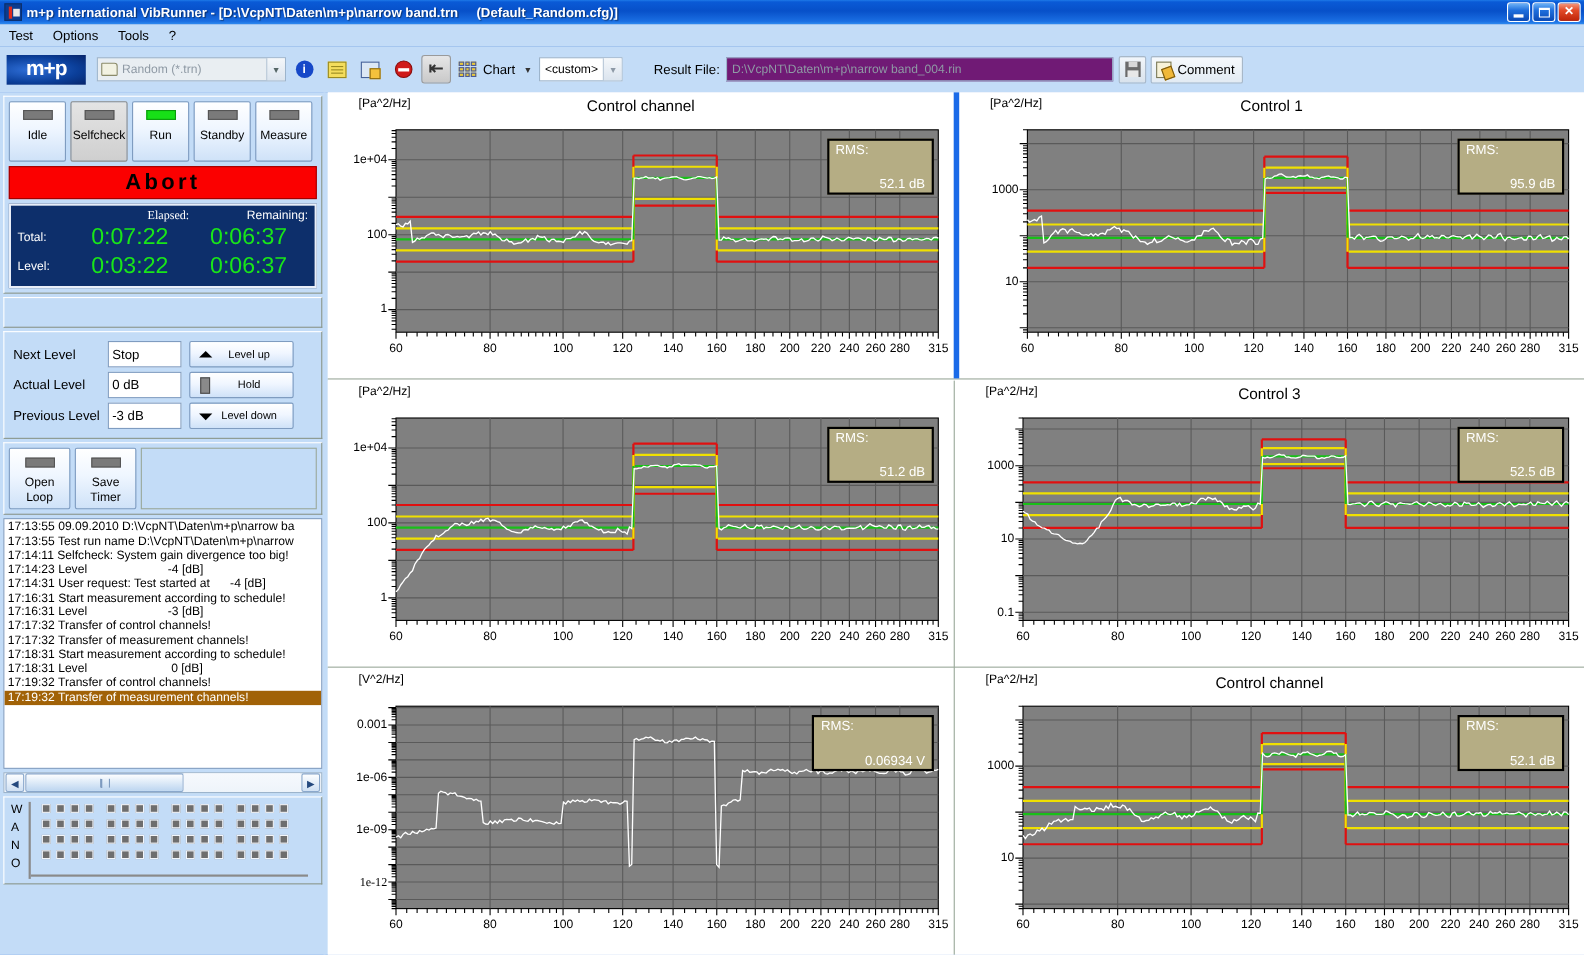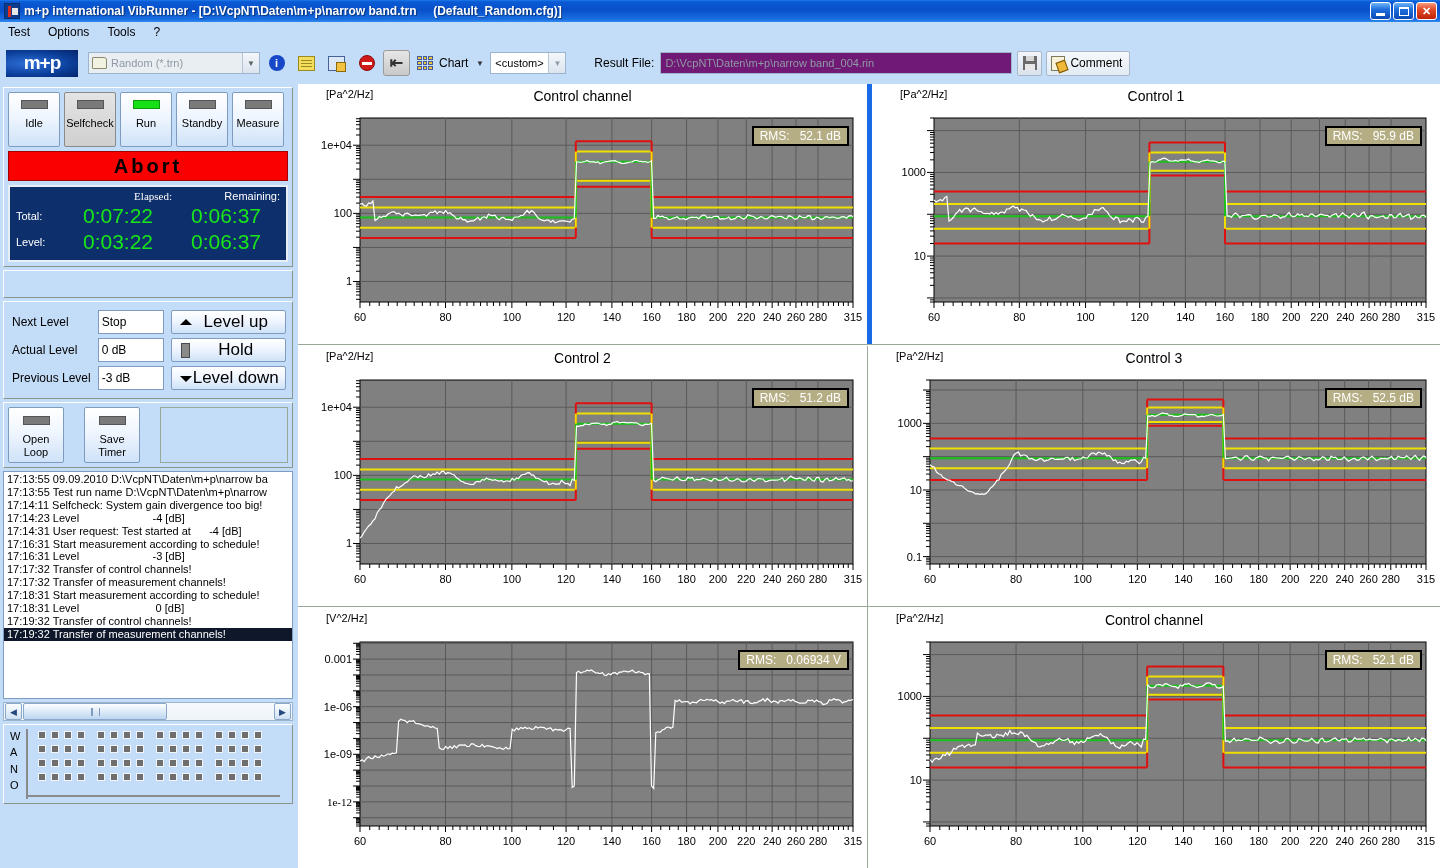--- a/index.html
+++ b/index.html
@@ -176,47 +176,47 @@
   .spacerpanel{ height:28px; }
 
   .levelpanel{ padding:8px 6px 8px 8px; }
   .levelrow{ display:flex; align-items:center; margin-bottom:4px; }
   .levellabel{ width:86px; font-size:12px; color:#000; }
   .levelinput{
     width:67px; height:24px; background:#fff; border:1px solid #7f9cc0;
     font-size:12px; padding-left:3px; display:flex; align-items:center; color:#000;
   }
   .levelbtn{
-    width:115px; height:24px; margin-left:7px; border:1px solid #7f9cc0; border-radius:2px;
+    width:95px; height:24px; margin-left:7px; border:1px solid #7f9cc0; border-radius:2px;
     background:linear-gradient(180deg,#ffffff 0%, #f0f6ff 45%, #cfe2f8 100%);
-    display:flex; align-items:center; font-size:17px; cursor:pointer; position:relative;
+    display:flex; align-items:center; font-size:10px; cursor:pointer; position:relative;
   }
   .levelbtn .lbl{ width:100%; text-align:center; padding-left:14px; }
   .tri-up{ position:absolute; left:8px; top:8px; width:0; height:0;
     border-left:6px solid transparent; border-right:6px solid transparent; border-bottom:6px solid #000; }
   .tri-down{ position:absolute; left:8px; top:9px; width:0; height:0;
     border-left:6px solid transparent; border-right:6px solid transparent; border-top:6px solid #000; }
   .holdbar{ position:absolute; left:9px; top:4px; width:9px; height:15px; background:#8a8a8a; border:1px solid #4a4a4a; }
 
-  .loopbar{ display:flex; gap:20px; padding:4px; }
+  .loopbar{ display:flex; gap:4px; padding:4px; }
   .loopbtn{
     width:56px; height:56px; border:1px solid #7f9cc0; border-radius:2px;
     background:linear-gradient(180deg,#ffffff 0%, #eff6ff 45%, #cfe2f8 100%);
     display:flex; flex-direction:column; align-items:center; padding-top:8px; cursor:pointer;
   }
   .loopbtn .statelabel{ line-height:13px; }
   .loopfill{ flex:1; border:1px solid #9aa89a; background:#c3dcf7; }
 
   .logbox{
     height:228px; background:#ffffff; border:1px solid #7f9cc0; margin:0 0 3px 0;
     padding:1px 0 0 0; overflow:hidden; position:relative;
   }
   .logline{ font-size:11px; color:#000; white-space:pre; padding-left:3px; line-height:12.9px;
     font-family:"Liberation Sans",sans-serif; }
-  .logline.sel{ background:#0f172a; color:#fff; }
+  .logline.sel{ background:#a16207; color:#fff; }
   .hscroll{
     height:19px; background:#f3f7fb; border:1px solid #9cb4cc; display:flex; align-items:center;
     margin-bottom:3px;
   }
   .sarrow{ width:17px; height:17px; border:1px solid #8aa8cc; border-radius:2px;
     background:linear-gradient(180deg,#fdfeff,#cfe0f3); display:flex; align-items:center; justify-content:center;
     font-size:9px; color:#24497e; cursor:pointer; margin:0 1px; }
   .sthumb{ width:144px; height:17px; border:1px solid #8aa8cc; border-radius:2px;
     background:linear-gradient(180deg,#fdfeff,#bdd6f0); display:flex; align-items:center; justify-content:center;
     cursor:pointer; }
@@ -242,21 +242,21 @@
   .chart-sep-v-blue{ position:absolute; width:5px; background:#1a6ae8; }
   .chart-sep-v{ position:absolute; width:1px; background:#9aa89a; }
 
   .chart { position:relative; width:100%; height:100%; }
   .chart .unit{ position:absolute; left:28px; top:4px; font-size:11px; color:#000; }
   .chart .ctitle{ position:absolute; left:0; right:0; top:4px; text-align:center; font-size:14px; color:#000; }
   .rmsbox{
     position:absolute; background:#b5ad84; border:2px solid #000; padding:1px 6px;
     font-size:12px; color:#fff; display:flex; gap:10px; white-space:pre;
   }
-  .rmsbox .rv{ color:#ffffff; }
+  .rmsbox .rv{ color:#ffffff;margin-top:31px; }
   .ylab{ position:absolute; font-size:11px; color:#000; text-align:right; transform:translateY(-50%); }
   .xlab{ position:absolute; font-size:11px; color:#000; transform:translateX(-50%); }
   svg { display:block; }
 </style>
 </head>
 <body>
 
 <div class="app">
 
   <div class="titlebar">
@@ -936,21 +936,20 @@
             <div class="xlab" style="left: 473.317px; top: 227px;">240</div>
             <div class="xlab" style="left: 497.066px; top: 227px;">260</div>
             <div class="xlab" style="left: 519.054px; top: 227px;">280</div>
             <div class="xlab" style="left: 554px; top: 227px;">315</div>
             <div class="rmsbox" style="right: 18px; top: 42px;"><span>RMS:</span><span class="rv">95.9 dB</span></div>
           </div>
         </div>
       <div class="chart-cell" style="left:0;   top:262px;width:569px; height:260px;">
           <div class="chart" id="c2">
             <div class="unit">[Pa^2/Hz]</div>
-            <div class="ctitle">Control 2</div>
             <svg width="569" height="260" style="position: absolute; left: 0px; top: 0px;">
               <rect x="62" y="34" width="493" height="184" fill="#808080" stroke="#000" stroke-width="1"></rect>
               <line x1="147.52940558648953" y1="34" x2="147.52940558648953" y2="218" stroke="#5a5a5a" stroke-width="1"></line>
               <line x1="213.87116662049223" y1="34" x2="213.87116662049223" y2="218" stroke="#5a5a5a" stroke-width="1"></line>
               <line x1="268.07633222323943" y1="34" x2="268.07633222323943" y2="218" stroke="#5a5a5a" stroke-width="1"></line>
               <line x1="313.90614672650014" y1="34" x2="313.90614672650014" y2="218" stroke="#5a5a5a" stroke-width="1"></line>
               <line x1="353.60573780972925" y1="34" x2="353.60573780972925" y2="218" stroke="#5a5a5a" stroke-width="1"></line>
               <line x1="388.6232588599895" y1="34" x2="388.6232588599895" y2="218" stroke="#5a5a5a" stroke-width="1"></line>
               <line x1="419.9474988437318" y1="34" x2="419.9474988437318" y2="218" stroke="#5a5a5a" stroke-width="1"></line>
               <line x1="448.2837206858894" y1="34" x2="448.2837206858894" y2="218" stroke="#5a5a5a" stroke-width="1"></line>

